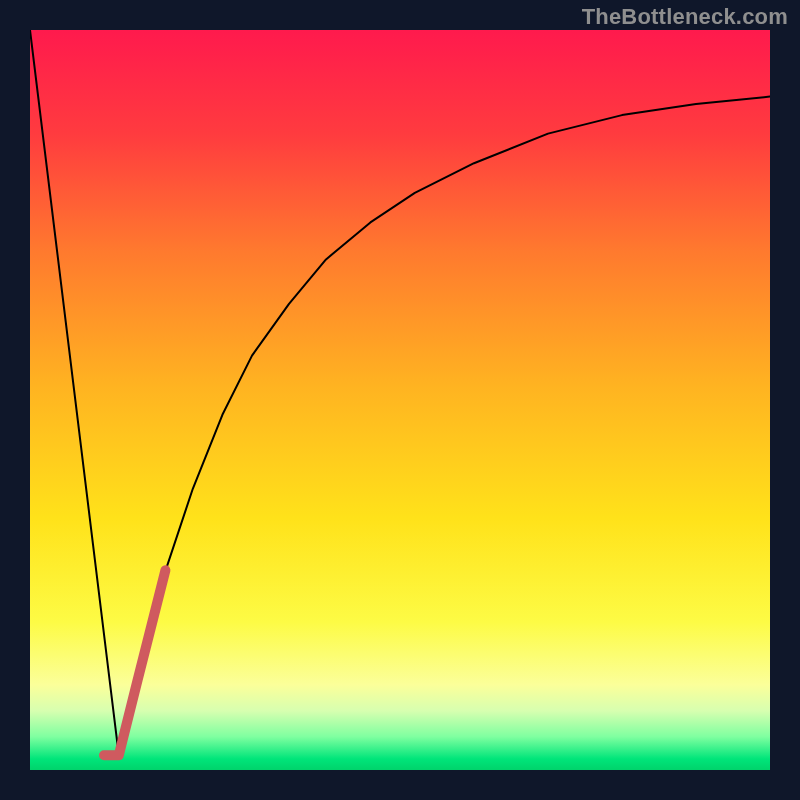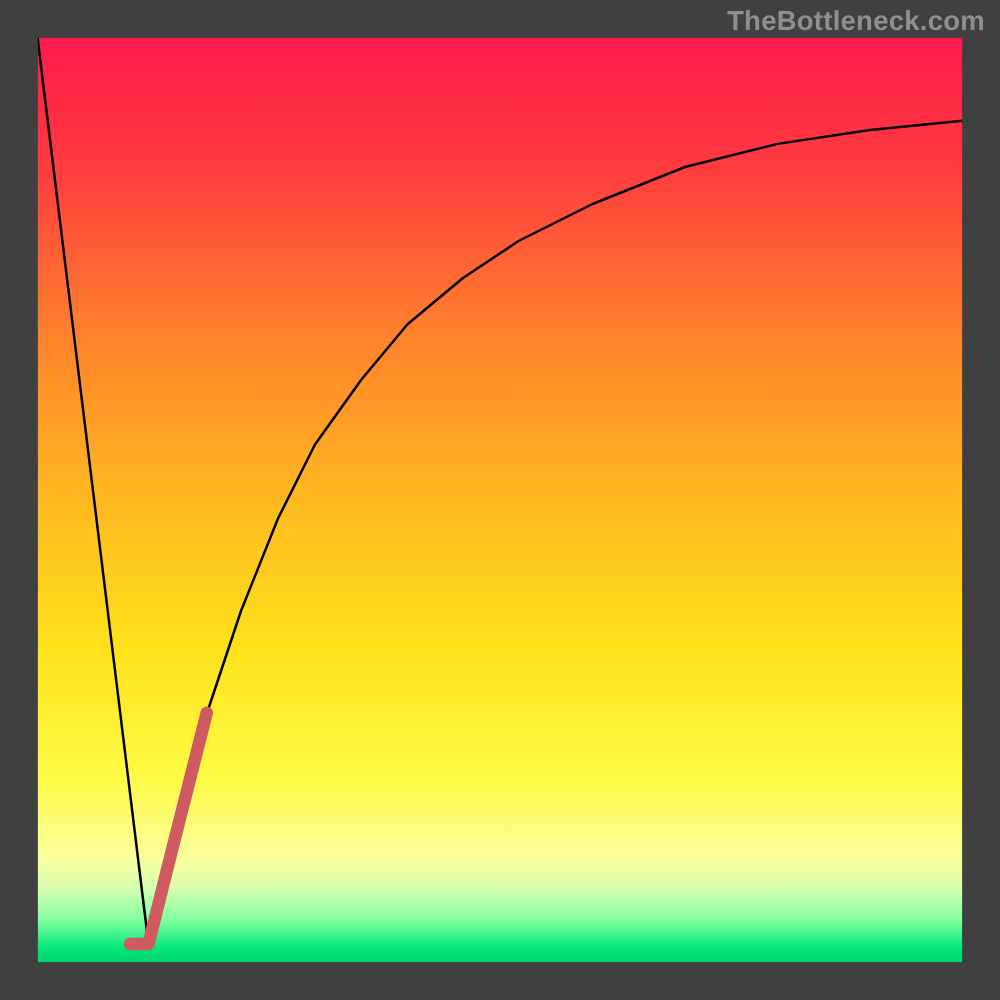--- a/index.html
+++ b/index.html
@@ -9,21 +9,21 @@
     height: 800px;
     background: #000;
     overflow: hidden;
   }
   .frame {
     position: absolute;
     left: 0;
     top: 0;
     width: 800px;
     height: 800px;
-    background: #404040;
+    background: #0f172a;
   }
   .plot-area {
     position: absolute;
     left: 30px;
     top: 30px;
     width: 740px;
     height: 740px;
     overflow: hidden;
   }
   .gradient {

